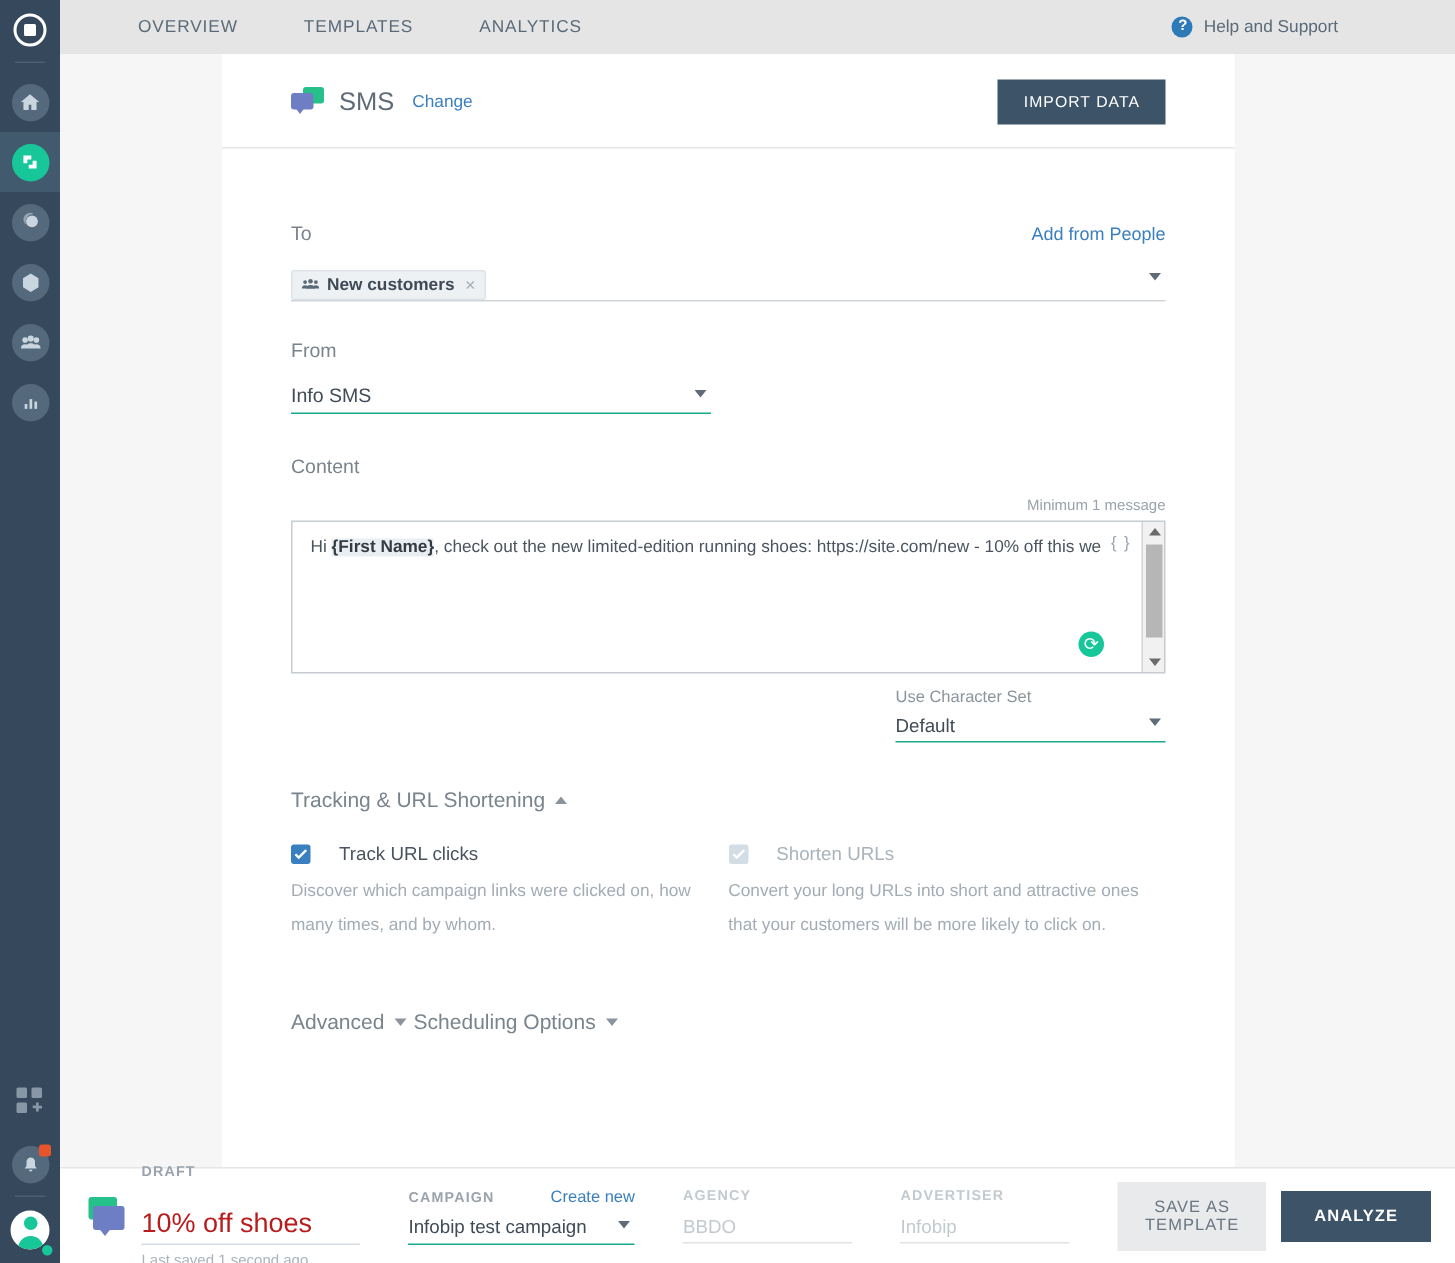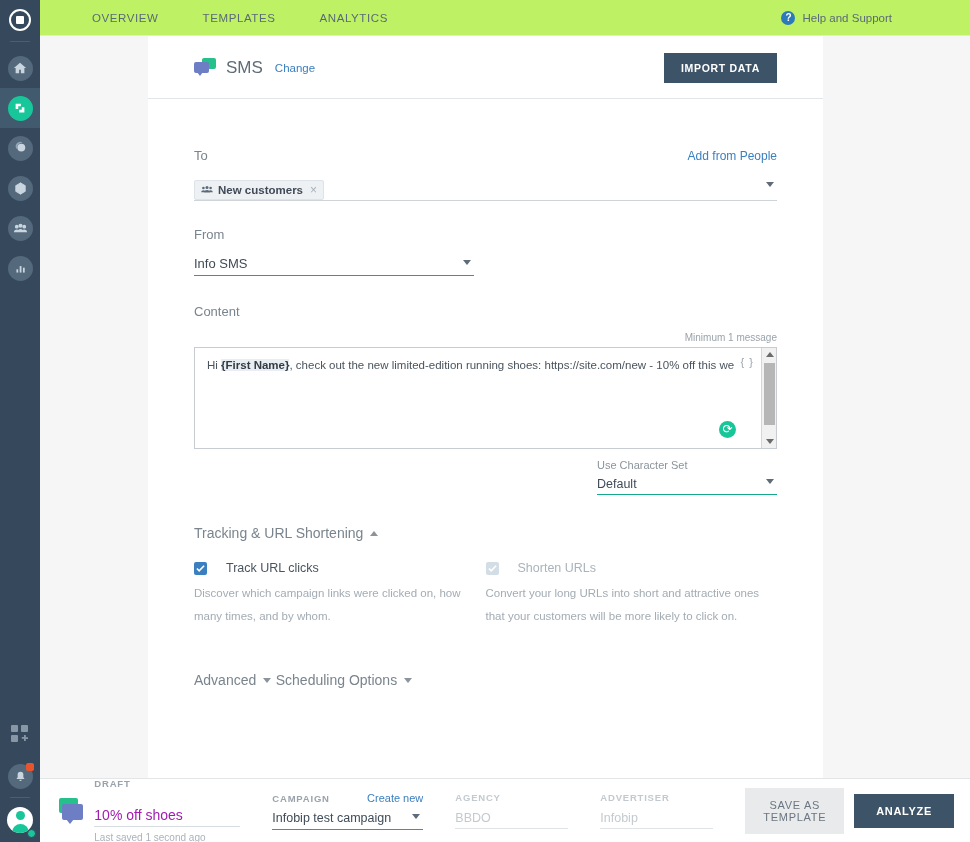--- a/index.html
+++ b/index.html
@@ -57,21 +57,21 @@
   .avatar-head { position:absolute; top:4px; width:9px; height:9px; border-radius:50%; background:#17c79a;}
   .avatar-body { position:absolute; bottom:0px; width:17px; height:9px; border-radius:9px 9px 0 0; background:#17c79a;}
   .avatar-gear {
     position:absolute; right:4px; bottom:4px; width:9px; height:9px; border-radius:50%;
     background:#17c79a; border:1.5px solid #36495c;
   }
 
   
   .topbar {
     position: absolute; left: 40px; top: 0; width: 930px; height: 36px;
-    background: #bef264; border-bottom: 1px solid #e3e6e8;
+    background: #e5e5e5; border-bottom: 1px solid #e3e6e8;
     display: flex; align-items: center;
   }
   .topnav { display: flex; align-items: center; margin-left: 30px; }
   .topnav a {
     font-size: 11.5px; letter-spacing: .6px; color: #5a6a78; text-decoration: none;
     padding: 0 22px; cursor: pointer;
   }
   .help {
     margin-left: auto; margin-right: 78px; display: flex; align-items: center; cursor: pointer;
   }
@@ -107,21 +107,21 @@
   }
   .bub-front:after {
     content:''; position:absolute; left: 3px; bottom: -3px;
     border-left: 3px solid transparent; border-right: 3px solid transparent;
     border-top: 4px solid #6d7ec4;
   }
   .sms-title { font-size: 17px; color: #5f6b77; font-weight: 400; }
   .change-link { font-size: 11.5px; color: #3a7fbf; margin-left: 12px; cursor: pointer; }
   .import-btn {
     margin-left: auto; background: #3d5468; color: #fff; border: none;
-    font-size: 10.5px; font-weight: bold; letter-spacing: .7px;
+    font-size: 10.5px; font-weight: normal; letter-spacing: .7px;
     padding: 9px 17px; cursor: pointer; font-family: "Liberation Sans", sans-serif;
   }
 
   .panel-body {
     position: absolute; left: 148px; top: 100px; width: 675px; height: 678px;
     background: #ffffff; padding: 48px 46px 0 46px; overflow: hidden;
   }
 
   .field-label { font-size: 13px; color: #7a848d; }
   .row-head { display: flex; align-items: baseline; justify-content: space-between; }
@@ -230,21 +230,21 @@
   .bb-front { position: absolute; left: 0; top: 6px; width: 21px; height: 16px; background: #6d7ec4; border-radius: 2px; }
   .bb-front:after {
     content:''; position:absolute; left: 4px; bottom: -4px;
     border-left: 4px solid transparent; border-right: 4px solid transparent;
     border-top: 5px solid #6d7ec4;
   }
   .bb-group { margin-right: 32px; }
   .bb-cap { font-size: 9.5px; letter-spacing: .8px; color: #9aa3ab; font-weight: bold; }
   .bb-cap.muted { color: #c3cacf; }
   .bb-name {
-    font-size: 14px; color: #a21caf; border-bottom: 1px solid #d8dde1;
+    font-size: 18px; color: #b91c1c; border-bottom: 1px solid #d8dde1;
     padding-bottom: 3px; width: 146px; margin-top: 18px; cursor: text;
   }
   .bb-sub { font-size: 10px; color: #aab3bb; margin-top: 5px; }
   .bb-caprow { display: flex; align-items: baseline; justify-content: space-between; width: 151px; }
   .bb-select {
     width: 151px; border-bottom: 1px solid #17a98b; height: 22px; margin-top: 4px;
     display: flex; align-items: center; position: relative; cursor: pointer;
   }
   .bb-select .val { font-size: 12.5px; color: #3f4b57; }
   .bb-input {

